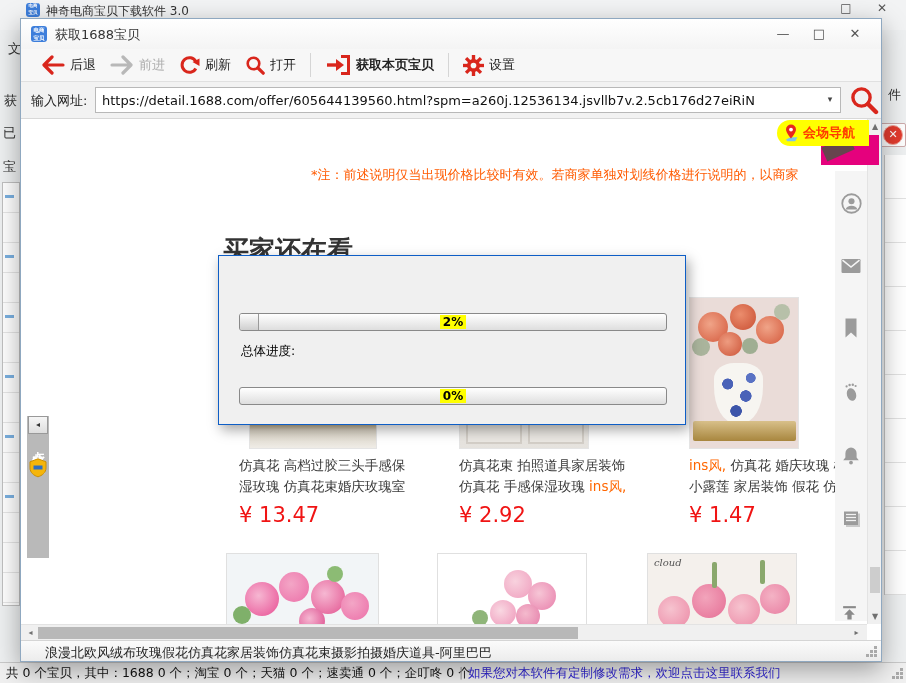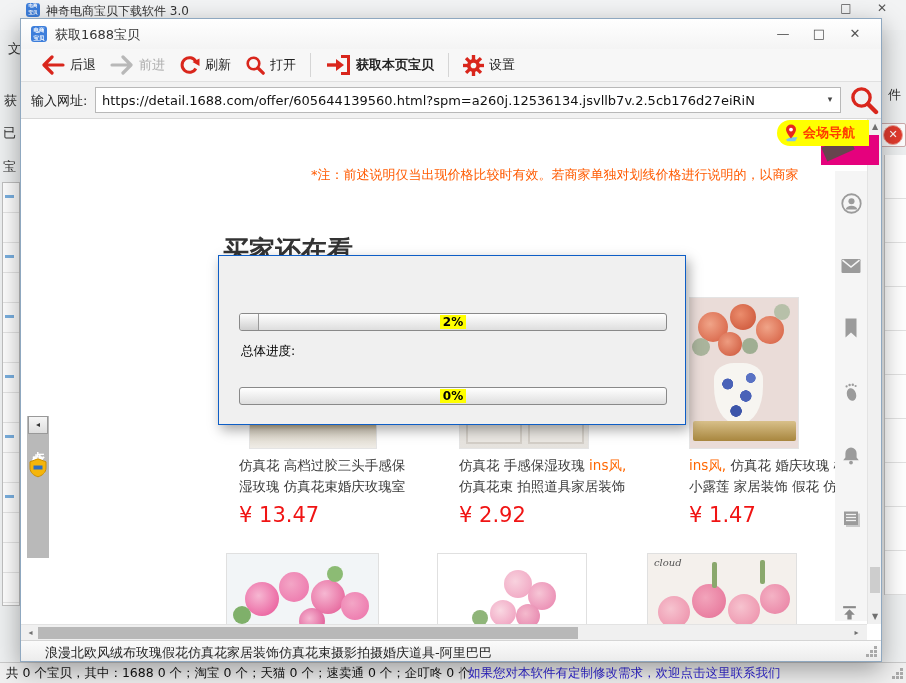--- a/index.html
+++ b/index.html
@@ -325,22 +325,22 @@
       <div class="fl" style="left:52px;top:40px;width:16px;height:16px;background:#9fae92;"></div>
       <div class="jug"></div>
       <div class="tray"></div>
     </div>
 
     <div class="ptitle c0">
       <div><span>仿真花 高档过胶三头手感保</span><span class="hl"></span><span></span></div>
       <div>湿玫瑰 仿真花束婚庆玫瑰室</div>
     </div>
     <div class="ptitle c1">
+      <div>仿真花束 拍照道具家居装饰</div>
       <div><span>仿真花 手感保湿玫瑰 </span><span class="hl">ins风,</span><span></span></div>
-      <div>仿真花束 拍照道具家居装饰</div>
     </div>
     <div class="ptitle c2">
       <div><span></span><span class="hl">ins风,</span><span> 仿真花 婚庆玫瑰 植毛</span></div>
       <div>小露莲 家居装饰 假花 仿真</div>
     </div>
     <div class="pprice c0">¥ 13.47</div>
     <div class="pprice c1">¥ 2.92</div>
     <div class="pprice c2">¥ 1.47</div>
 
     <div id="r2-0" class="r2img">

